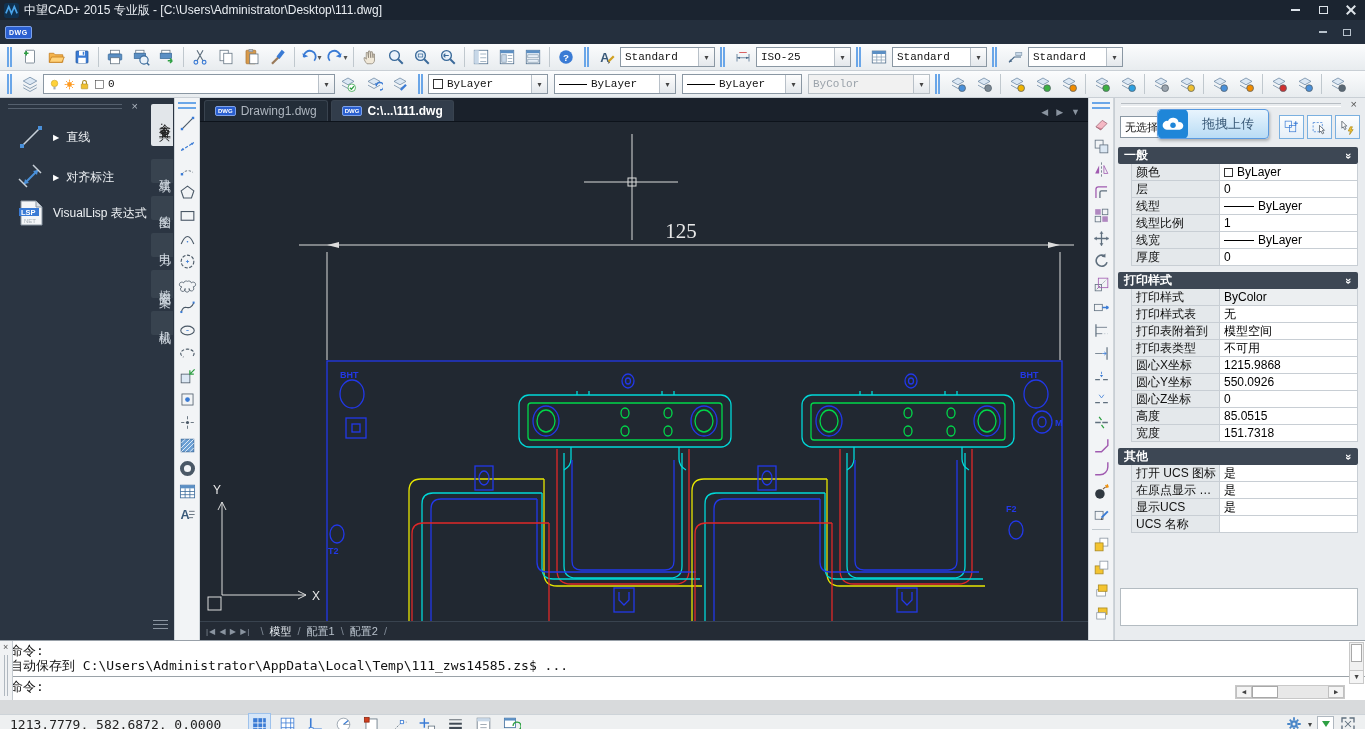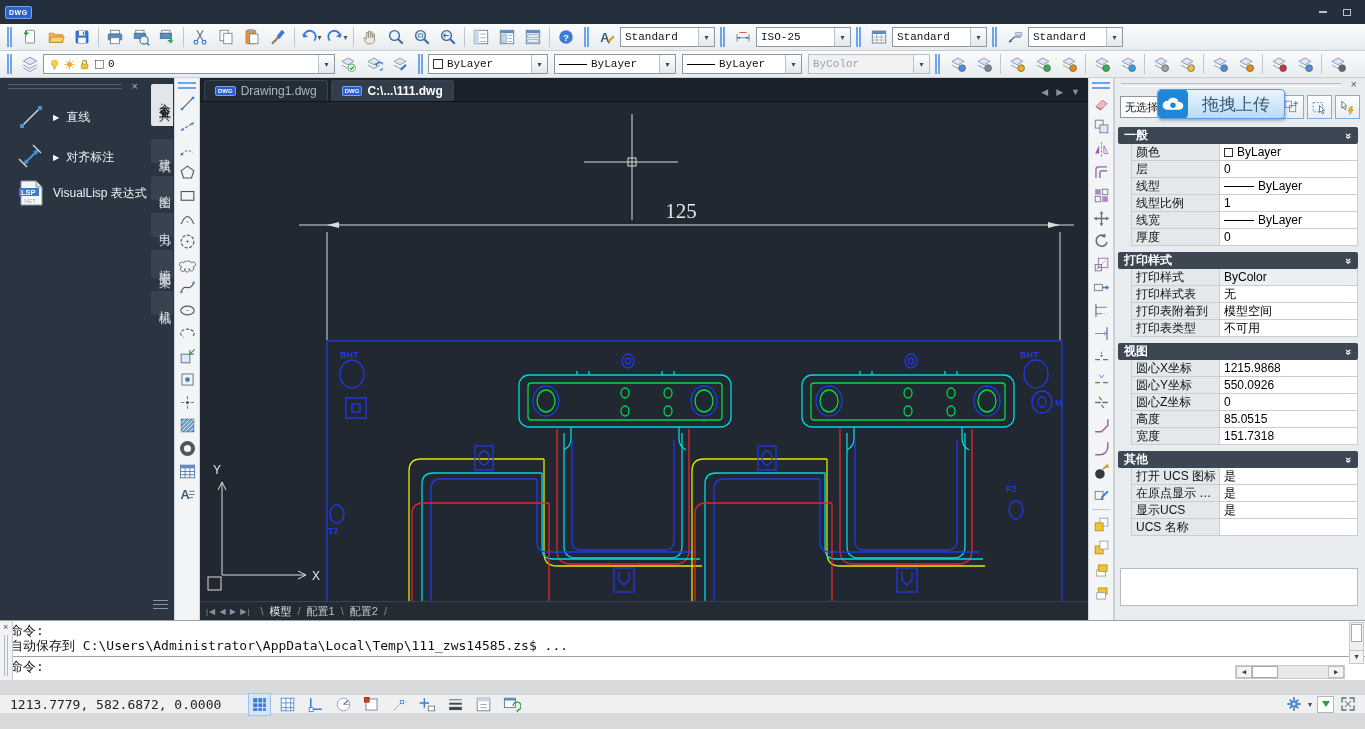--- a/index.html
+++ b/index.html
@@ -84,21 +84,21 @@
 
   
   .props { width:251px; background:#e9ecef; border-left:1px solid #c8ced4; display:flex; flex-direction:column; font-size:12px; flex:0 0 auto; position:relative;}
   .props-grip { height:13px; position:relative; }
   .props-grip .line { position:absolute; left:6px; right:24px; top:5px; height:4px; border-top:1px solid #b8bec4; border-bottom:1px solid #ffffff;}
   .props-close { position:absolute; right:8px; top:0px; font-size:11px; color:#555; }
   .props-controls { height:32px; display:flex; align-items:center; padding:0 5px; position:relative; }
   .sel-combo { width:110px; height:22px; }
   .upload-btn { position:absolute; left:42px; top:-2px; height:30px; display:flex; align-items:center; border:1px solid #5a9ae0; border-radius:4px; background:linear-gradient(#e8f4fd,#b9dcf5); box-shadow:1px 2px 3px rgba(0,0,0,0.25); z-index:5; overflow:hidden;}
   .upload-btn .cloudic { width:30px; height:30px; }
-  .upload-btn .ulabel { padding:0 14px; color:#3a5a78; font-size:17px; }
+  .upload-btn .ulabel { padding:0 14px; color:#3a5a78; font-size:13px; }
   .qs-btns { margin-left:auto; display:flex; gap:3px; }
   .qsbtn { width:25px; height:24px; border:1px solid #7ab0e0; background:linear-gradient(#fdfefe,#e6eff8); display:flex; align-items:center; justify-content:center;}
   .qsbtn svg { width:17px; height:17px; }
   .props-body { flex:1; padding:2px 7px 0 3px; overflow:hidden; }
   .sec-h { height:17px; background:#3d4754; color:#fff; font-weight:bold; display:flex; align-items:center; padding:0 6px; margin-top:6px; border-radius:2px;}
   .sec-h:first-child { margin-top:2px; }
   .sec-h .chev { margin-left:auto; transform:rotate(90deg); font-size:11px; font-weight:bold;}
   .prow { display:flex; height:17px; border-bottom:1px solid #c8ced4; margin-left:13px; background:#fff; border-left:1px solid #c8ced4; border-right:1px solid #c8ced4;}
   .prow .lbl { width:88px; background:#e4e8eb; border-right:1px solid #c8ced4; padding-left:4px; display:flex; align-items:center; color:#111; white-space:nowrap; overflow:hidden;}
   .prow .val { flex:1; padding-left:4px; display:flex; align-items:center; gap:4px; white-space:nowrap; overflow:hidden;}
@@ -144,20 +144,38 @@
   .wh { stroke:#dcdcdc; fill:none; stroke-width:1; }
   .blt { fill:#2238e8; font-size:9px; font-weight:bold; font-family:"Liberation Sans",sans-serif;}
   .dimt { fill:#e8e8e8; font-size:21px; font-family:"Liberation Serif",serif; }
   .ucst { fill:#e8e8e8; font-size:12px; font-family:"Liberation Sans",sans-serif; }
 </style>
 </head>
 <body>
 
 <div class="app">
 
+  <div class="titlebar">
+    <svg class="logo" viewBox="0 0 16 16">
+      <rect x="0" y="0" width="16" height="16" rx="3" fill="#10314f"></rect>
+      <path d="M2,11 L5,4 L8,11 L11,4 L14,11" fill="none" stroke="#4aa3e8" stroke-width="1.8"></path>
+    </svg>
+    <span>中望CAD+ 2015 专业版 - [C:\Users\Administrator\Desktop\111.dwg]</span>
+    <div class="win-btns">
+      <div class="wbtn">
+          <span class="g-min"></span>
+        </div>
+      <div class="wbtn">
+          <span class="g-max"></span>
+        </div>
+      <div class="wbtn">
+          <span class="g-close"></span>
+        </div>
+    </div>
+  </div>
 
   <div class="menubar">
     <span class="dwgbadge">DWG</span>
     <div class="mdi-btns">
       <div class="mdibtn">
           <span class="g-min2"></span>
         </div>
       <div class="mdibtn">
           <span class="g-max2"></span>
         </div>
@@ -1056,24 +1074,20 @@
             <div class="val">
               <span>模型空间</span>
             </div>
           </div>
           <div class="prow">
             <div class="lbl">打印表类型</div>
             <div class="val">
               <span>不可用</span>
             </div>
           </div>
-          <div class="sec-h">
-            <span>视图</span>
-            <span class="chev">»</span>
-          </div>
           <div class="prow">
             <div class="lbl">圆心X坐标</div>
             <div class="val">
               <span>1215.9868</span>
             </div>
           </div>
           <div class="prow">
             <div class="lbl">圆心Y坐标</div>
             <div class="val">
               <span>550.0926</span>

